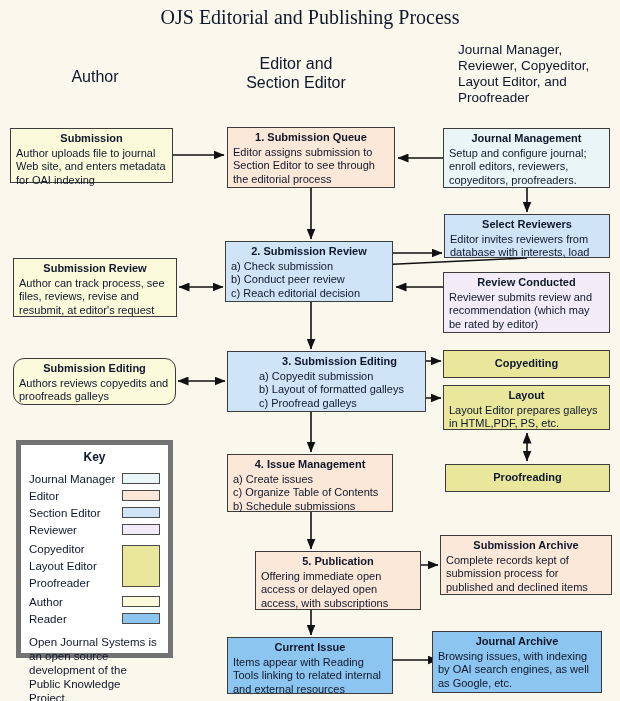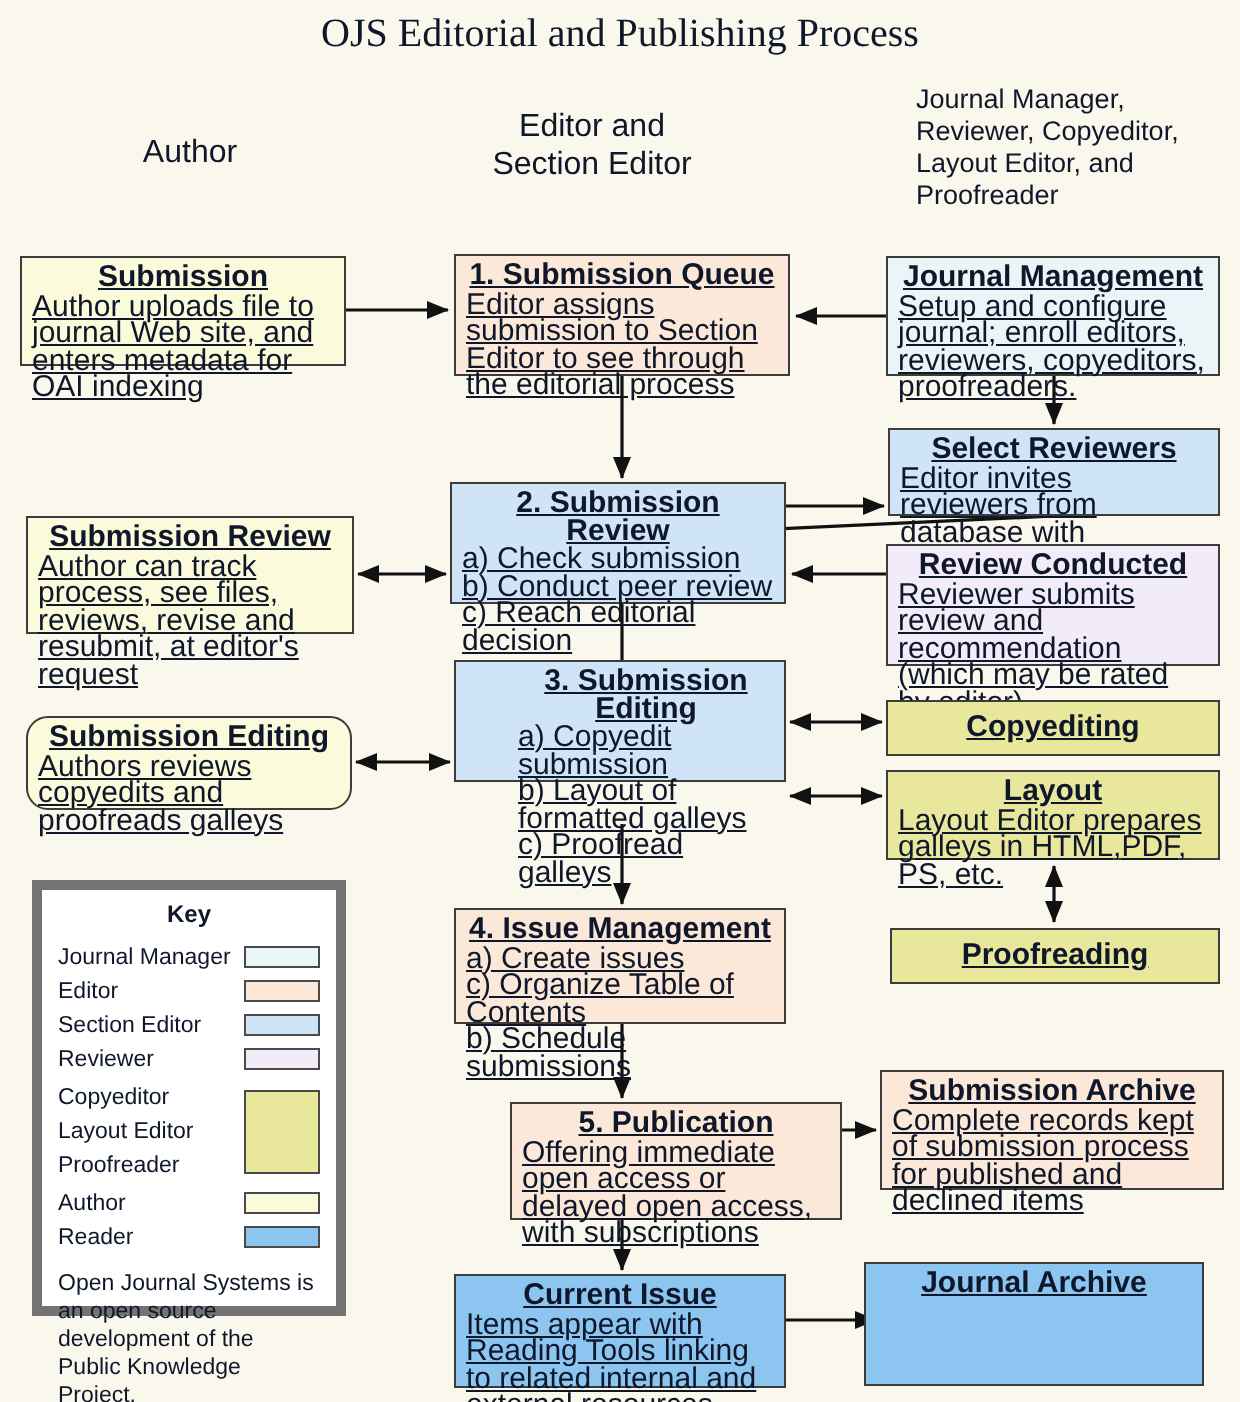--- a/index.html
+++ b/index.html
@@ -26,38 +26,37 @@
   }
   #hdr-author{left:30px;top:67px;width:130px;text-align:center;}
   #hdr-editor{left:221px;top:54px;width:150px;text-align:center;}
   #hdr-others{left:458px;top:42px;width:156px;text-align:left;font-size:13.5px;line-height:16px;}
   .arrow-layer{position:absolute;left:0;top:0;width:620px;height:701px;}
   .arrow-layer line{stroke:#111;stroke-width:1.6;}
   .box{
     position:absolute;
     border:1px solid #3c3c3c;
     box-sizing:border-box;
-    font-size:15px;line-height:13.5px;
+    font-size:11px;line-height:13.5px;
     padding:3px 5px 2px 5px;
-    text-decoration:underline;
   }
   .bt{font-weight:bold;text-align:center;margin-bottom:1px;}
   .bb,.bl{text-align:left;}
   .title-only{display:flex;align-items:center;justify-content:center;padding:13px;}
   .title-only .bt{margin:0;}
   
   #n-submission {left:10px; top:128px;width:163px;height:55px;}
   #n-queue      {left:227px;top:127px;width:168px;height:61px;}
   #n-jm         {left:443px;top:128px;width:167px;height:60px;}
   #n-select     {left:444px;top:214px;width:166px;height:44px;}
   #n-subrev-a   {left:13px; top:258px;width:164px;height:59px;}
   #n-review     {left:225px;top:241px;width:168px;height:61px;}
   #n-conducted  {left:443px;top:272px;width:167px;height:61px;}
   #n-subedit-a  {left:13px; top:358px;width:163px;height:47px;border-radius:11px;}
-  #n-editing    {left:227px;top:330px;width:166px;height:61px;padding-left:31px;}
+  #n-editing    {left:227px;top:351px;width:199px;height:61px;padding-left:31px;}
   #n-copyedit   {left:443px;top:350px;width:167px;height:23px;}
   #n-layout     {left:443px;top:385px;width:167px;height:45px;}
   #n-issue      {left:227px;top:454px;width:166px;height:58px;}
   #n-proof      {left:445px;top:464px;width:165px;height:23px;}
   #n-pub        {left:227px;top:551px;width:166px;height:59px;margin-left:28px;}
   #n-subarch    {left:440px;top:535px;width:172px;height:60px;}
   #n-current    {left:227px;top:637px;width:166px;height:57px;}
   #n-jarch      {left:432px;top:631px;width:170px;height:62px;}
   
   .key-box{
@@ -194,20 +193,21 @@
     <div class="bb">Complete records kept of submission process for published and declined items</div>
   </div>
 
   <div class="box" id="n-current" style="background-color: rgb(140, 197, 240);">
     <div class="bt">Current Issue</div>
     <div class="bb">Items appear with Reading Tools linking to related internal and external resources</div>
   </div>
 
   <div class="box" id="n-jarch" style="background-color: rgb(140, 197, 240);">
     <div class="bt">Journal Archive</div>
+    <div class="bb">Browsing issues, with indexing by OAI search engines, as well as Google, etc.</div>
   </div>
 
   <div class="key-box">
     <div class="key-title">Key</div>
     <div class="key-row">
       <span>Journal Manager</span>
       <span class="swatch" style="background-color: rgb(234, 245, 247);"></span>
     </div>
     <div class="key-row">
       <span>Editor</span>

